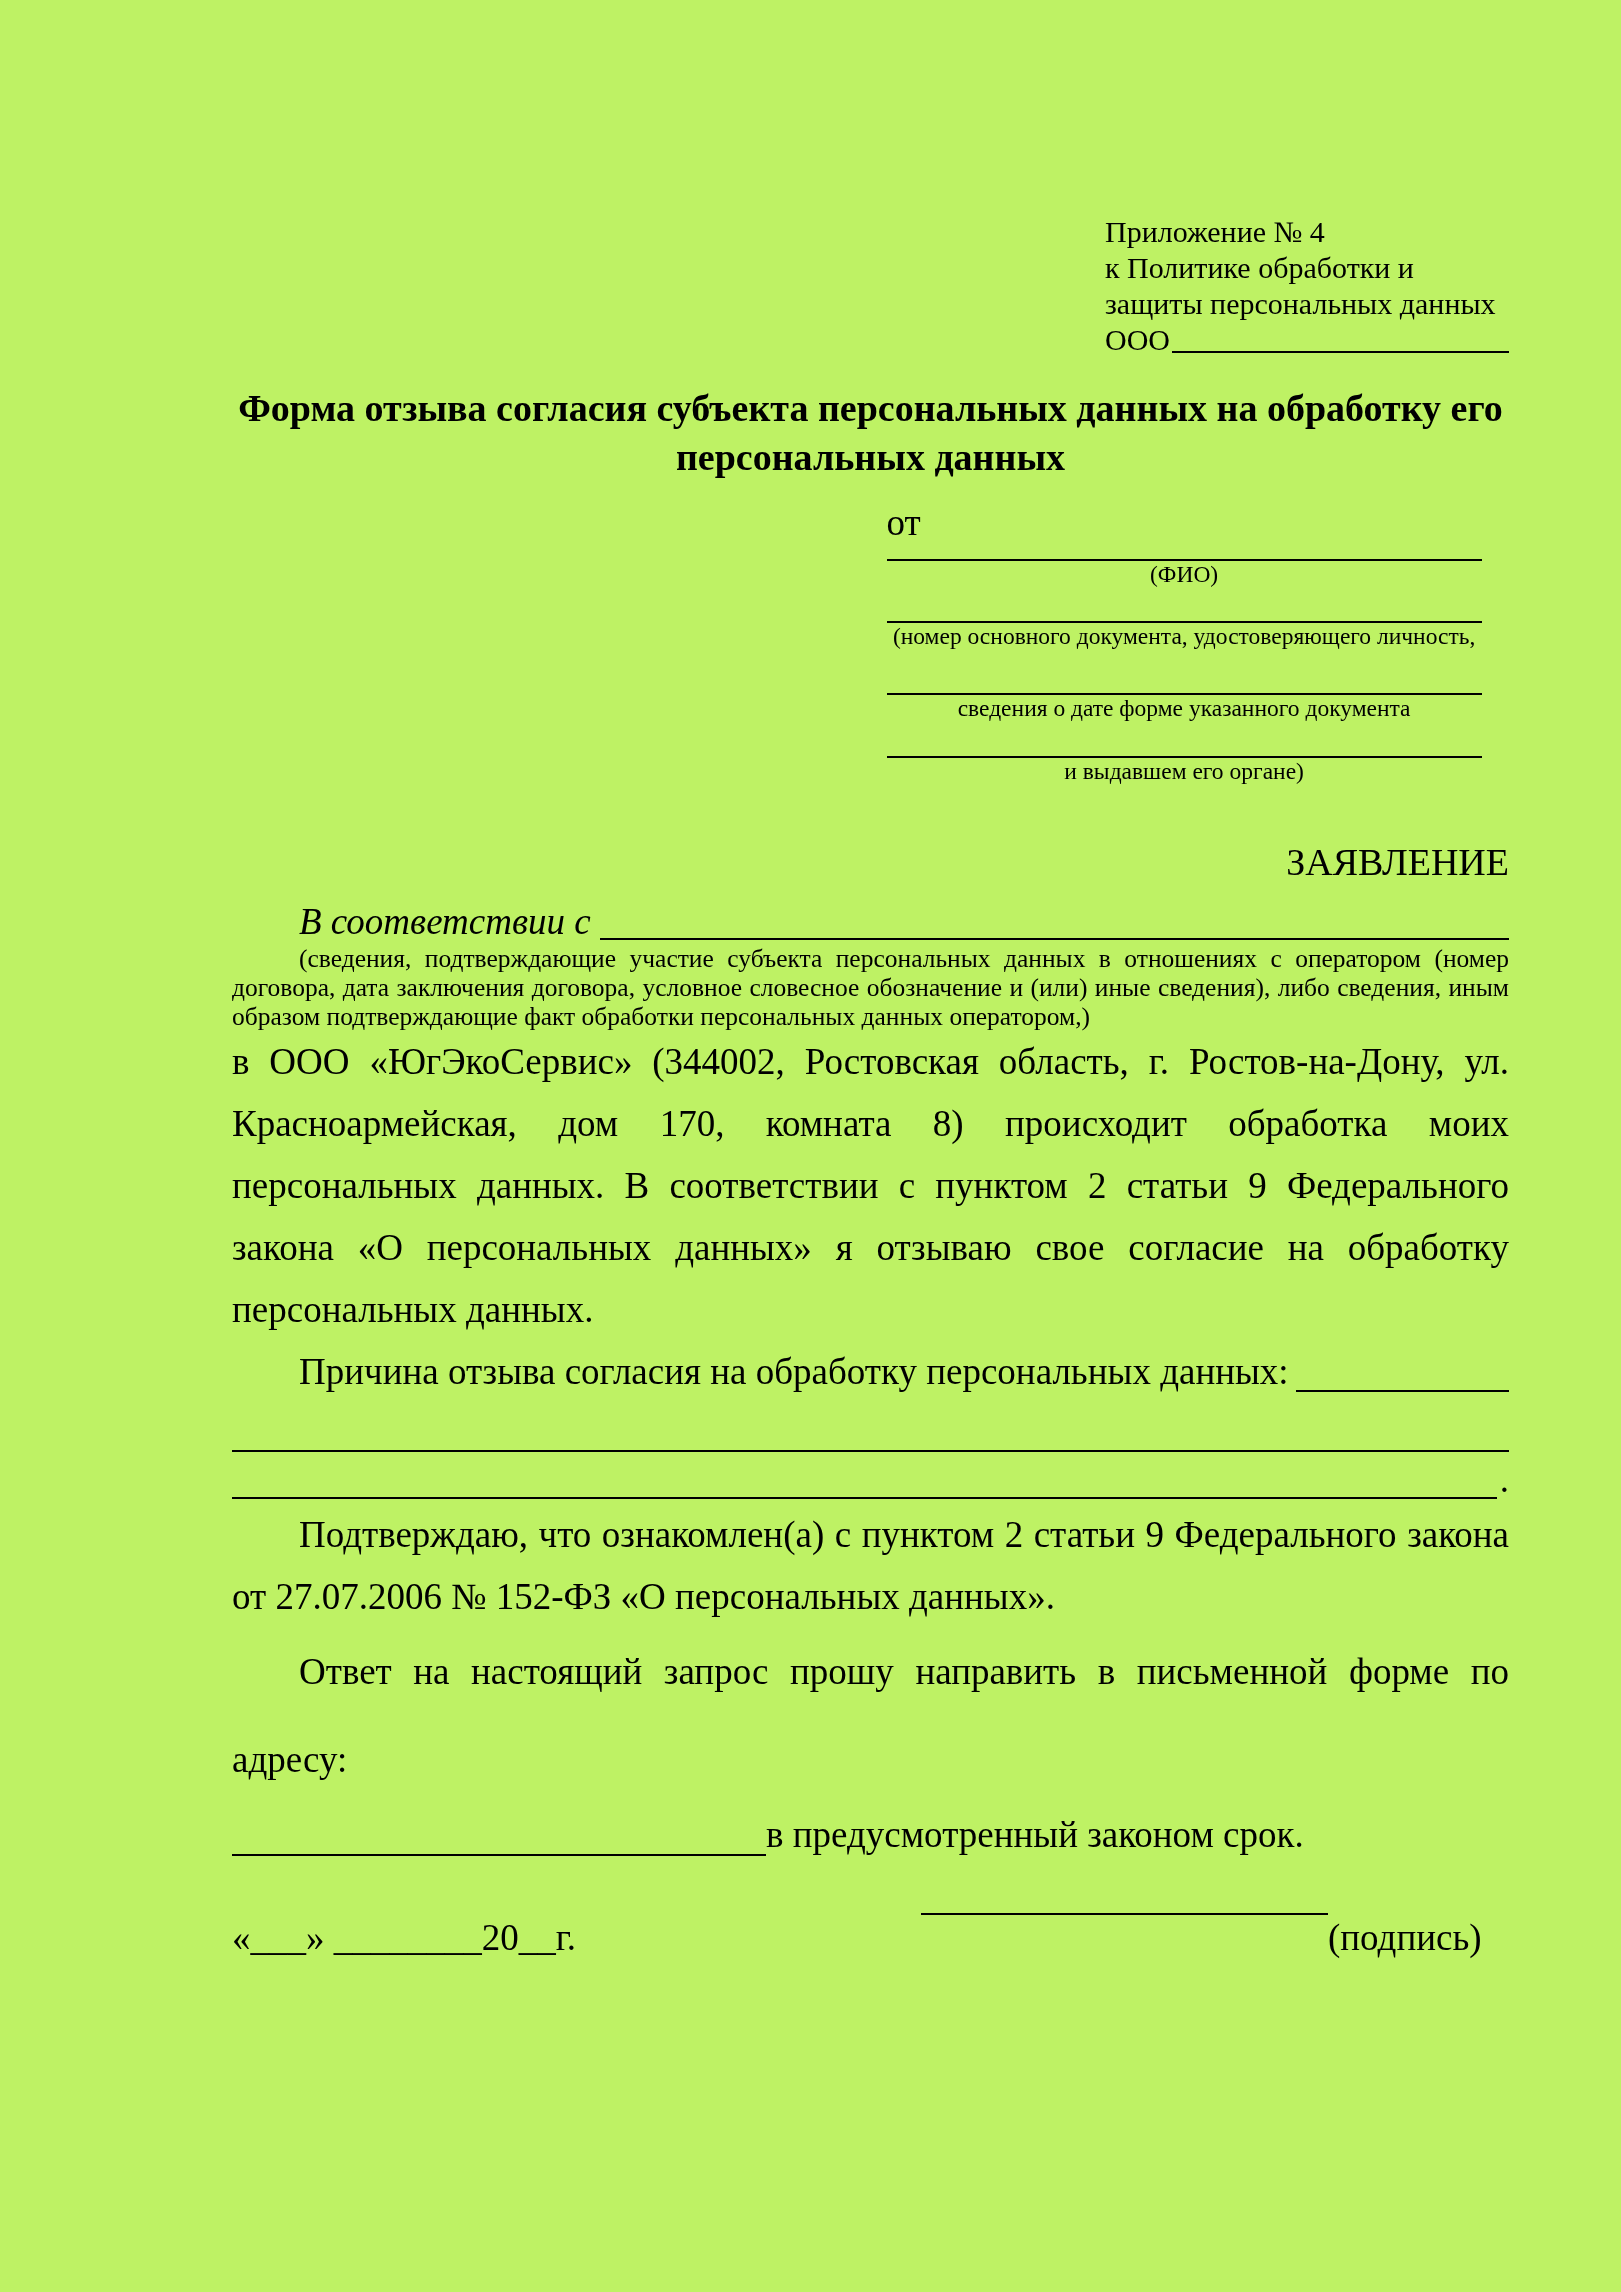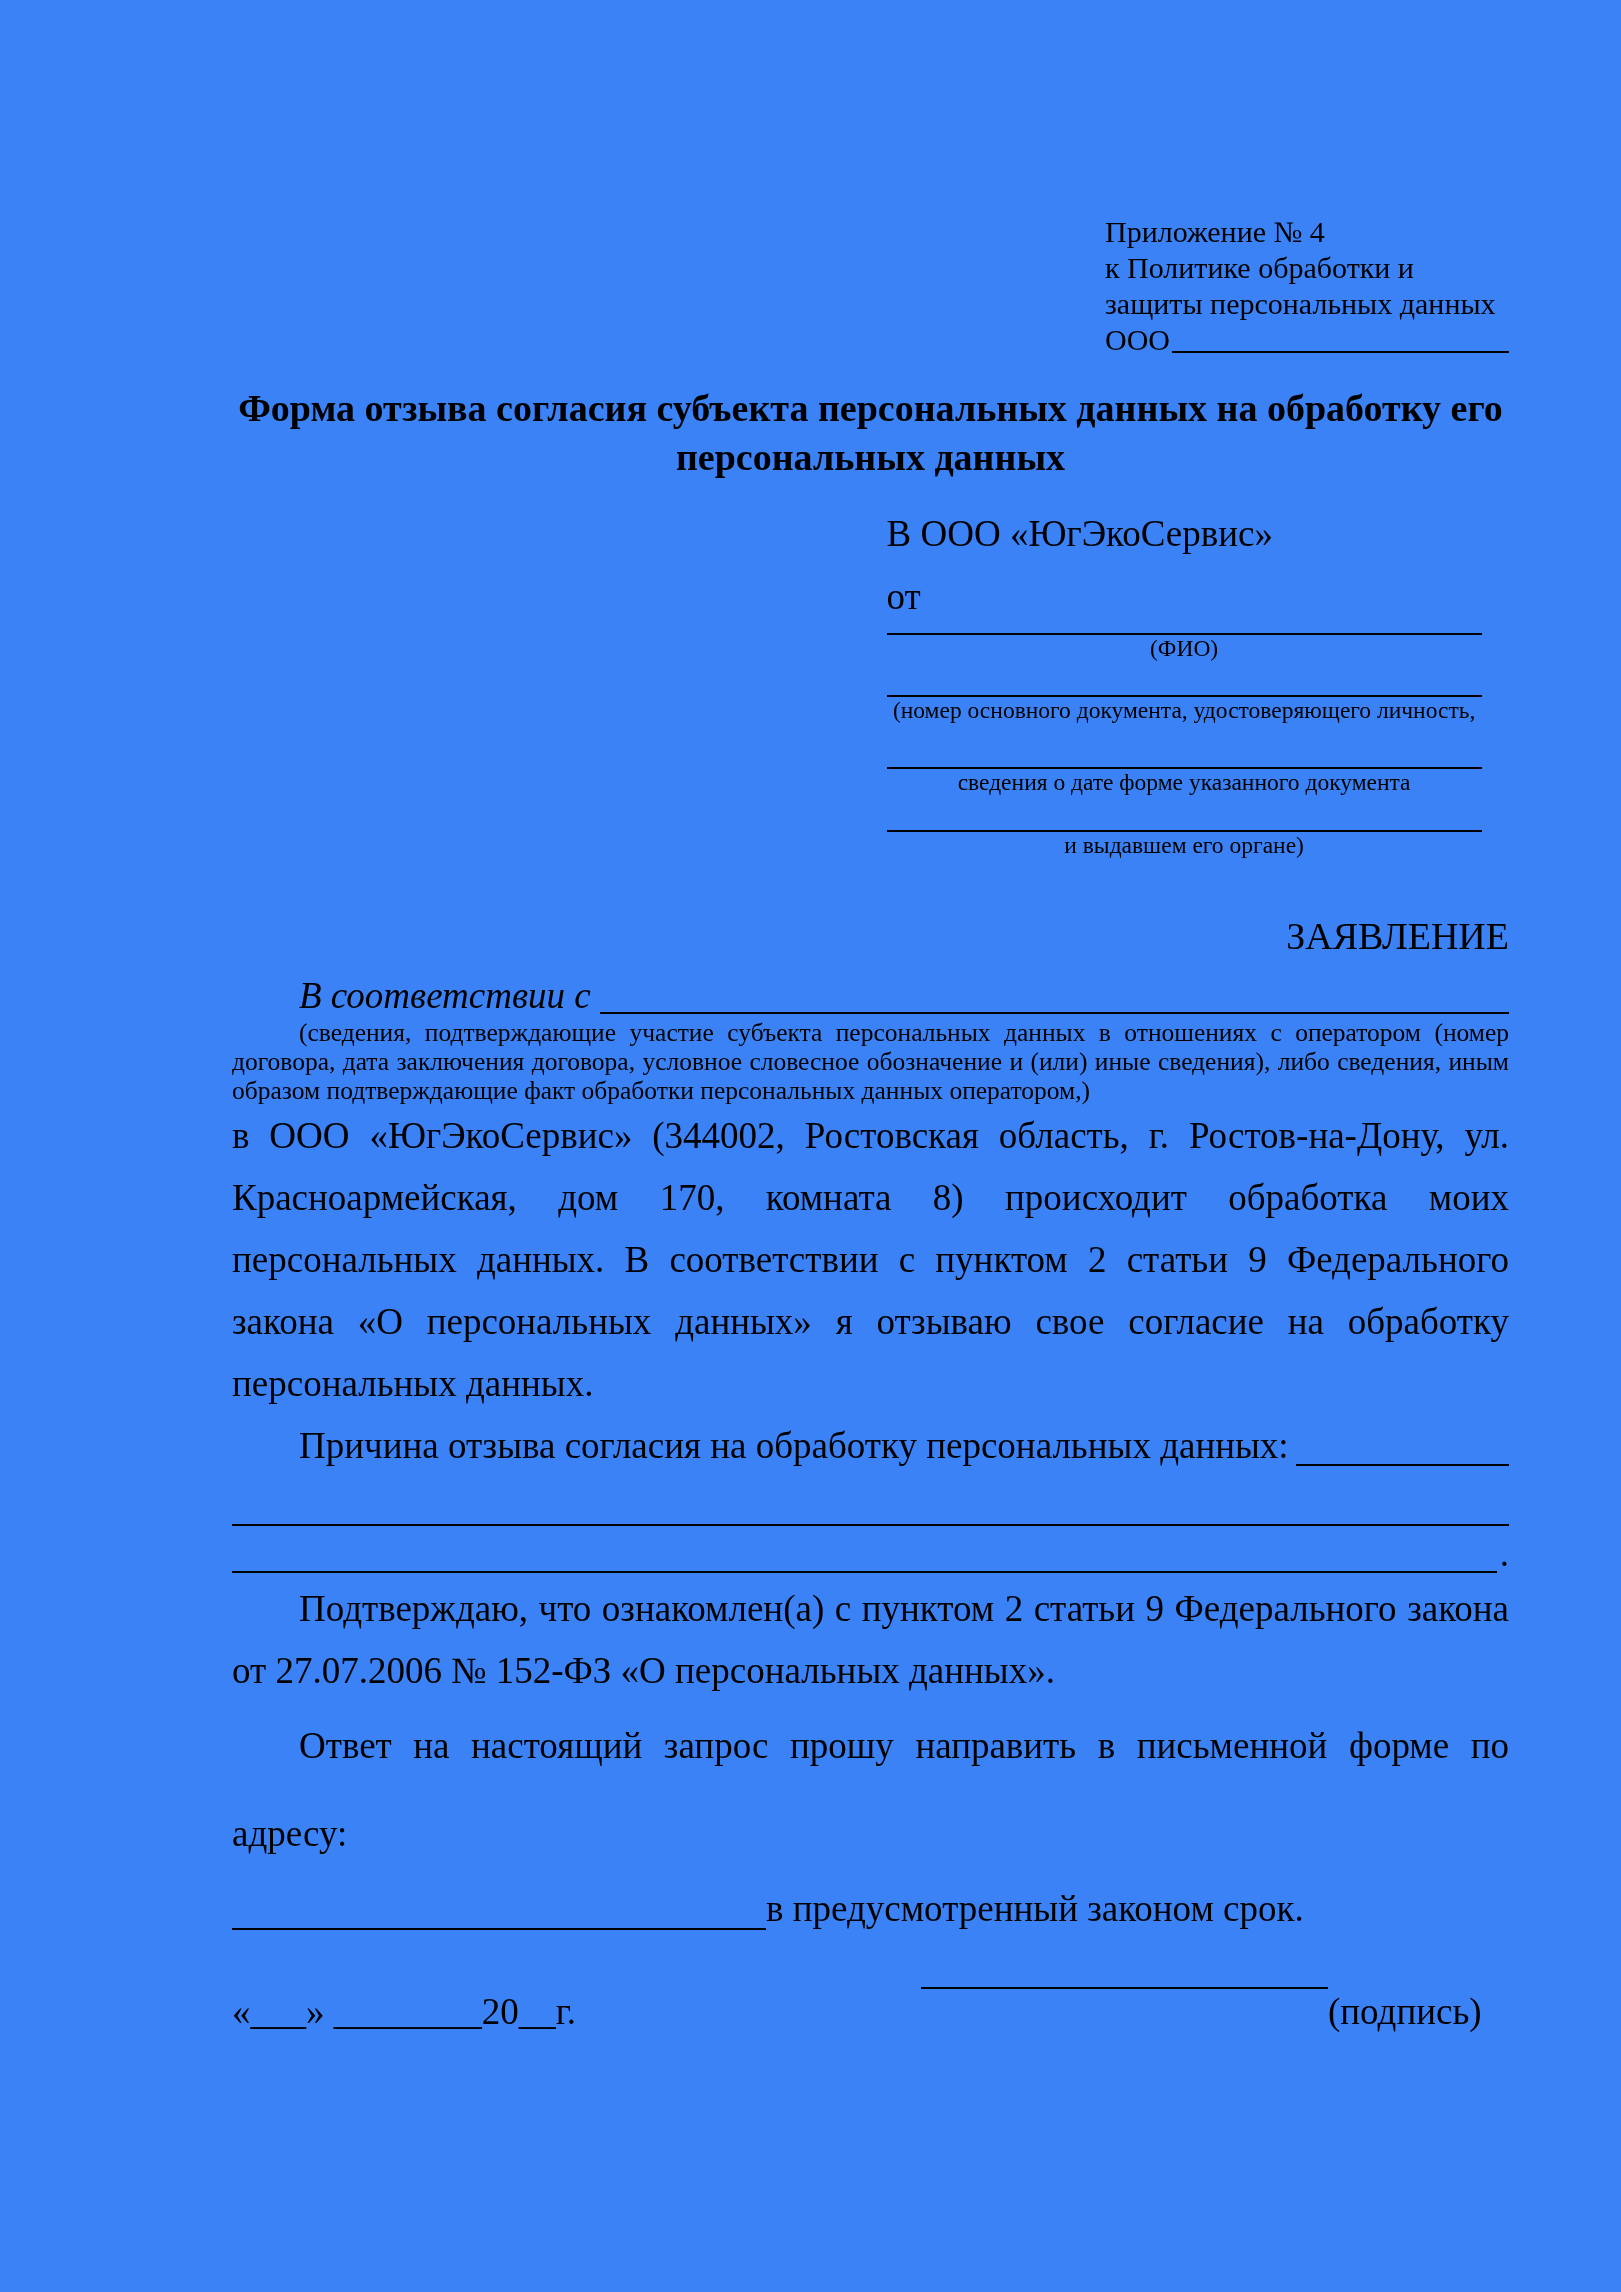--- a/index.html
+++ b/index.html
@@ -1,17 +1,17 @@
 <!DOCTYPE html>
 <html lang="ru"><head>
 <meta charset="utf-8">
 <style>
   html,body{margin:0;padding:0;background:#888;}
   .page{
-    width:1621px;height:2293px;background:#3b82f6;color:#000;
+    width:1621px;height:2293px;background:#bef264;color:#000;
     font-family:"Liberation Serif","DejaVu Serif",serif;
     margin:0 auto;overflow:hidden;box-sizing:border-box;
     padding:214px 112px 0 232px;
   }
   
   .appendix{margin-left:auto;width:404px;font-size:30px;line-height:36px;}
   .appendix-company{display:flex;}
   .appendix-company .blank{flex:1;border-bottom:2.9px solid #000;margin-bottom:4.9px;margin-left:2px;}
   
   .doc-title{margin-top:26px;text-align:center;font-weight:bold;font-size:38px;line-height:49px;}
@@ -59,21 +59,20 @@
     <div>защиты персональных данных</div>
     <div class="appendix-company">
       <span>ООО</span>
       <span class="blank"></span>
     </div>
   </div>
 
   <div class="doc-title">Форма отзыва согласия субъекта персональных данных на обработку его персональных данных</div>
 
   <div class="addressee">
-    <div class="addr-org">В ООО «ЮгЭкоСервис»</div>
     <div class="addr-from">от</div>
 
     <div class="fld-line f1"></div>
     <div class="fld-caption">(ФИО)</div>
 
     <div class="fld-line f2"></div>
     <div class="fld-caption">(номер основного документа, удостоверяющего личность,</div>
 
     <div class="fld-line f3"></div>
     <div class="fld-caption">сведения о дате форме указанного документа</div>

